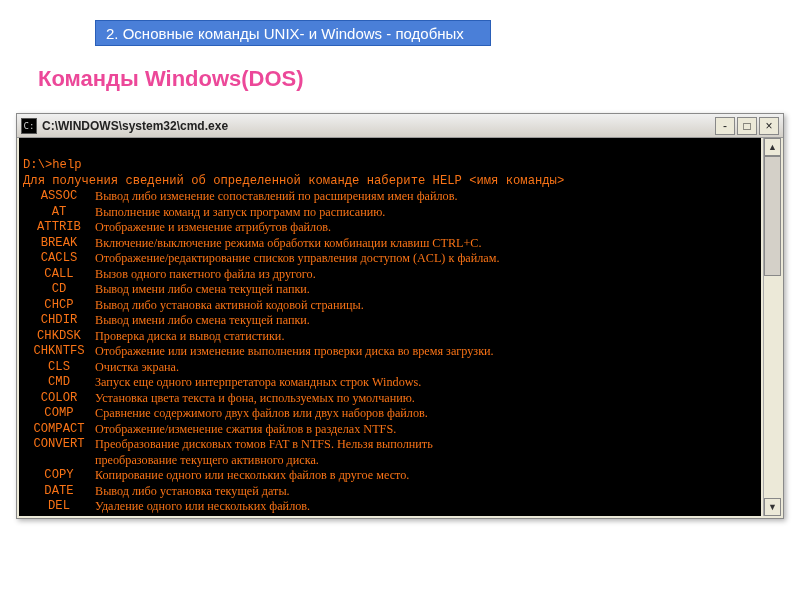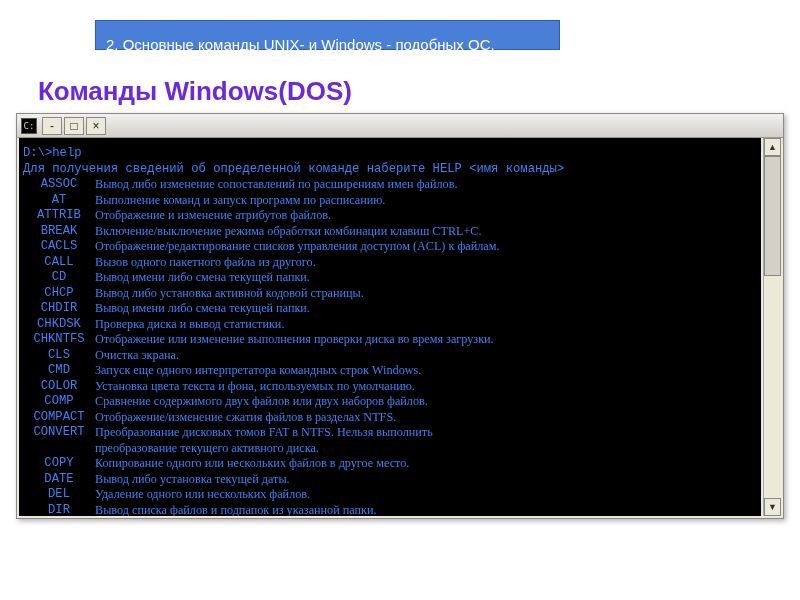--- a/index.html
+++ b/index.html
@@ -7,36 +7,36 @@
     width: 800px;
     height: 600px;
     background: #fff;
     font-family: Arial, sans-serif;
     overflow: hidden;
   }
   .header-bar {
     position: absolute;
     top: 20px;
     left: 95px;
-    width: 465px;
+    width: 396px;
     height: 26px;
     background: #4a7fd8;
     border: 1px solid #2a5fb8;
     color: #fff;
     font-size: 15px;
-    padding: 14px 10px;
+    padding: 3px 10px;
     line-height: 19px;
   }
   .section-title {
     position: absolute;
-    top: 76px;
+    top: 66px;
     left: 38px;
-    font-size: 26px;
+    font-size: 22px;
     font-weight: bold;
-    color: #6d28d9;
+    color: #ec4899;
   }
   .window {
     position: absolute;
     top: 113px;
     left: 16px;
     width: 768px;
     height: 406px;
     border: 1px solid #8a8a8a;
     background: #ece9d8;
     box-shadow: 2px 2px 5px rgba(0,0,0,0.3);
@@ -79,25 +79,25 @@
     cursor: pointer;
     line-height: 1;
   }
   .terminal {
     position: absolute;
     top: 24px;
     left: 2px;
     right: 22px;
     bottom: 2px;
     background: #000;
-    color: #3b82f6;
+    color: #f97316;
     font-family: "Courier New", monospace;
     font-size: 12.2px;
     line-height: 15.5px;
-    padding: 8px 4px;
+    padding: 20px 4px;
     overflow: hidden;
     white-space: pre;
   }
   .scrollbar-v {
     position: absolute;
     top: 24px;
     right: 2px;
     bottom: 2px;
     width: 18px;
     background: #ece9d8;
@@ -129,20 +129,21 @@
 </head>
 <body>
 
 <div class="header-bar">2. Основные команды UNIX- и Windows - подобных ОС.</div>
 
 <div class="section-title">Команды Windows(DOS)</div>
 
 <div class="window">
   <div class="titlebar">
     <span class="titlebar-icon">C:</span>
+    <span class="titlebar-text">C:\WINDOWS\system32\cmd.exe</span>
     <div class="titlebar-buttons">
       <div class="tb-btn">‐</div>
       <div class="tb-btn">□</div>
       <div class="tb-btn">×</div>
     </div>
   </div>
 
   <div class="terminal" id="terminal"><div class="prompt-line"></div><div class="prompt-line">D:\&gt;help</div><div class="prompt-line">Для получения сведений об определенной команде наберите HELP &lt;имя команды&gt;</div><div class="cmd-row"><span class="cmd-name">ASSOC</span><span class="cmd-desc">Вывод либо изменение сопоставлений по расширениям имен файлов.</span></div><div class="cmd-row"><span class="cmd-name">AT</span><span class="cmd-desc">Выполнение команд и запуск программ по расписанию.</span></div><div class="cmd-row"><span class="cmd-name">ATTRIB</span><span class="cmd-desc">Отображение и изменение атрибутов файлов.</span></div><div class="cmd-row"><span class="cmd-name">BREAK</span><span class="cmd-desc">Включение/выключение режима обработки комбинации клавиш CTRL+C.</span></div><div class="cmd-row"><span class="cmd-name">CACLS</span><span class="cmd-desc">Отображение/редактирование списков управления доступом (ACL) к файлам.</span></div><div class="cmd-row"><span class="cmd-name">CALL</span><span class="cmd-desc">Вызов одного пакетного файла из другого.</span></div><div class="cmd-row"><span class="cmd-name">CD</span><span class="cmd-desc">Вывод имени либо смена текущей папки.</span></div><div class="cmd-row"><span class="cmd-name">CHCP</span><span class="cmd-desc">Вывод либо установка активной кодовой страницы.</span></div><div class="cmd-row"><span class="cmd-name">CHDIR</span><span class="cmd-desc">Вывод имени либо смена текущей папки.</span></div><div class="cmd-row"><span class="cmd-name">CHKDSK</span><span class="cmd-desc">Проверка диска и вывод статистики.</span></div><div class="cmd-row"><span class="cmd-name">CHKNTFS</span><span class="cmd-desc">Отображение или изменение выполнения проверки диска во время загрузки.</span></div><div class="cmd-row"><span class="cmd-name">CLS</span><span class="cmd-desc">Очистка экрана.</span></div><div class="cmd-row"><span class="cmd-name">CMD</span><span class="cmd-desc">Запуск еще одного интерпретатора командных строк Windows.</span></div><div class="cmd-row"><span class="cmd-name">COLOR</span><span class="cmd-desc">Установка цвета текста и фона, используемых по умолчанию.</span></div><div class="cmd-row"><span class="cmd-name">COMP</span><span class="cmd-desc">Сравнение содержимого двух файлов или двух наборов файлов.</span></div><div class="cmd-row"><span class="cmd-name">COMPACT</span><span class="cmd-desc">Отображение/изменение сжатия файлов в разделах NTFS.</span></div><div class="cmd-row"><span class="cmd-name">CONVERT</span><span class="cmd-desc">Преобразование дисковых томов FAT в NTFS. Нельзя выполнить</span></div><div class="cmd-row"><span class="cmd-name"></span><span class="cmd-desc">преобразование текущего активного диска.</span></div><div class="cmd-row"><span class="cmd-name">COPY</span><span class="cmd-desc">Копирование одного или нескольких файлов в другое место.</span></div><div class="cmd-row"><span class="cmd-name">DATE</span><span class="cmd-desc">Вывод либо установка текущей даты.</span></div><div class="cmd-row"><span class="cmd-name">DEL</span><span class="cmd-desc">Удаление одного или нескольких файлов.</span></div><div class="cmd-row"><span class="cmd-name">DIR</span><span class="cmd-desc">Вывод списка файлов и подпапок из указанной папки.</span></div></div>
 
   <div class="scrollbar-v">

